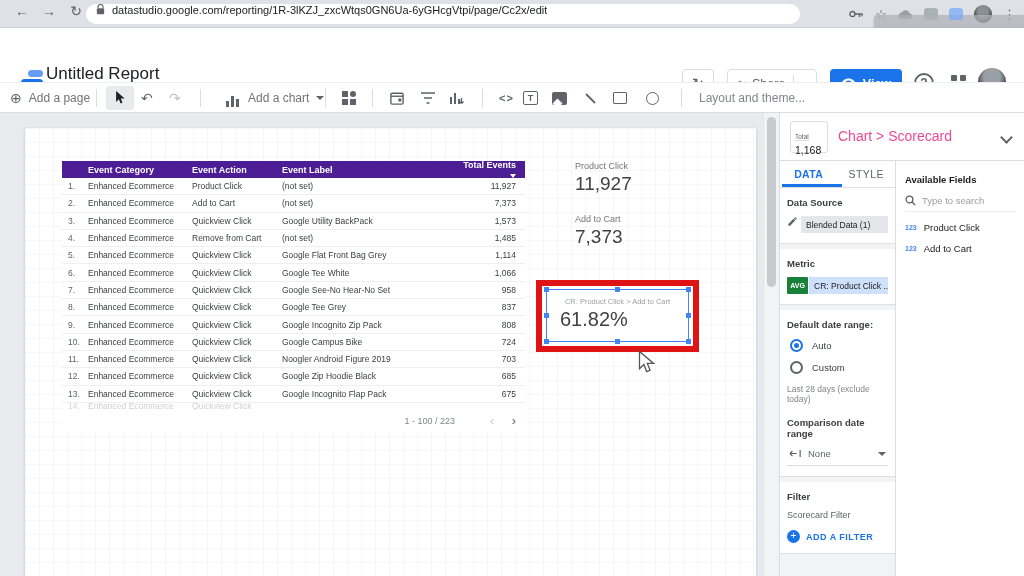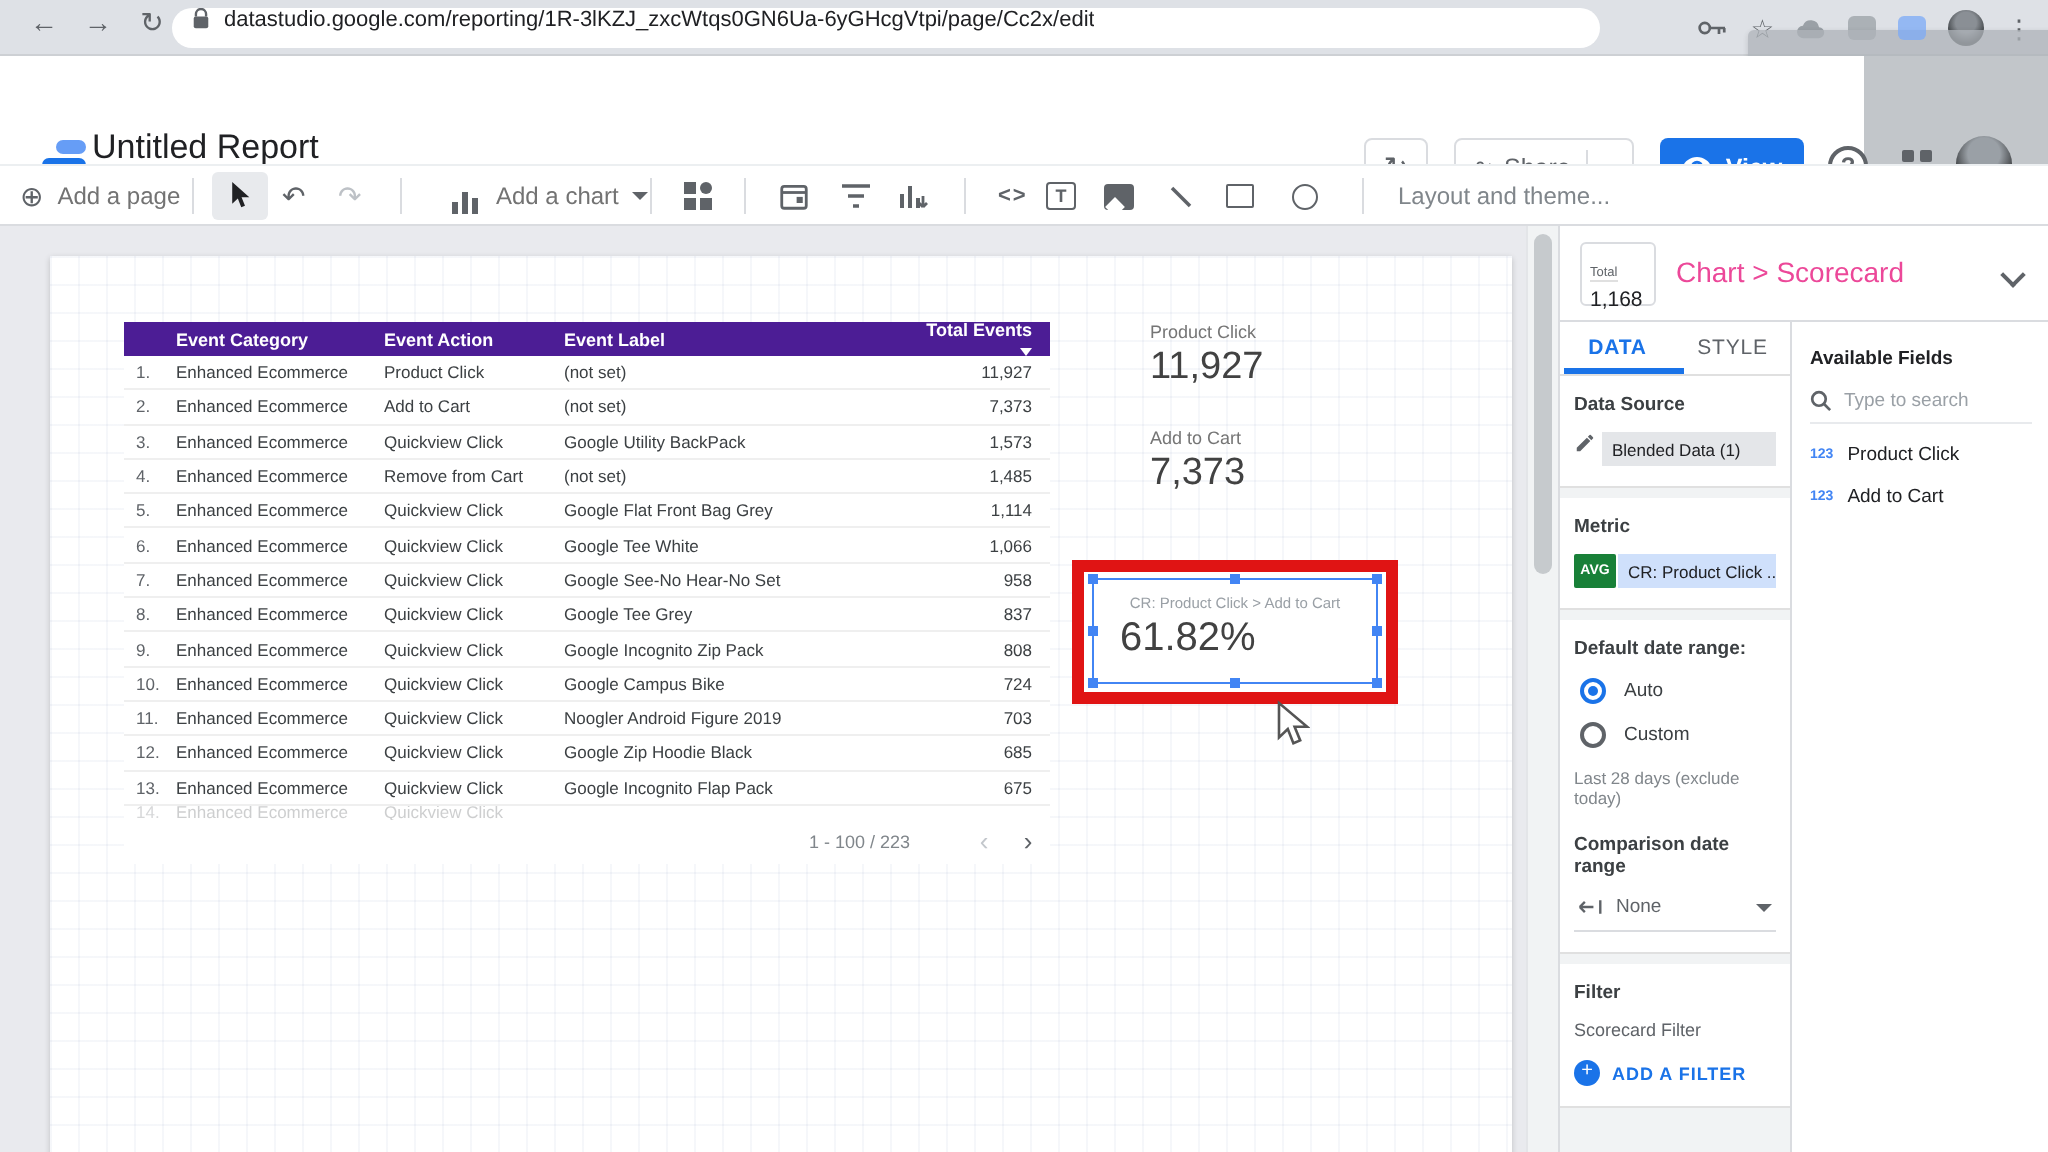--- a/index.html
+++ b/index.html
@@ -14,21 +14,21 @@
   .url-text { font-size:11px; color:#202124; white-space:nowrap; overflow:hidden; }
   .chrome-right { position:absolute; right:8px; top:0; height:28px; display:flex; align-items:center; gap:11px; }
   .ext-ic { width:14px; height:12px; border-radius:3px; background:#9aa0a6; opacity:.75; }
   .ext-ic.blue { background:#7baaf7; }
   .ext-ic.page { background:#aeb3b9; }
   .chrome-avatar { width:18px; height:18px; border-radius:50%; background:radial-gradient(circle at 50% 35%, #8a8f95 0 35%, #3c4043 70%); }
   .chrome .star { font-size:13px; color:#5f6368; }
   .chrome .dots { font-size:13px; color:#5f6368; }
 
   
-  .app-header { position:absolute; left:0; top:28px; width:932px; height:54px; background:#fff; }
+  .app-header { position:absolute; left:0; top:28px; width:1024px; height:54px; background:#fff; }
   .gds-logo { position:absolute; left:16px; top:42px; width:28px; height:26px; }
   .gds-logo i { position:absolute; height:7px; border-radius:4px; }
   .gds-logo .b1 { left:12px; top:0; width:15px; background:#669df6; }
   .gds-logo .b2 { left:5px; top:9px; width:22px; background:#1a73e8; }
   .gds-logo .b3 { left:0; top:18px; width:15px; background:#4285f4; }
   .report-title { position:absolute; left:46px; top:36px; font-size:17px; color:#202124; }
   .menubar { position:absolute; left:46px; top:62px; display:flex; gap:23px; }
   .menu-item { font-size:12px; color:#444746; cursor:pointer; }
   .hdr-btn { position:absolute; top:41px; height:29px; border:1px solid #dadce0; border-radius:4px; background:#fff; display:flex; align-items:center; justify-content:center; cursor:pointer; }
   .btn-refresh { left:682px; width:32px; color:#5f6368; font-size:15px; }

